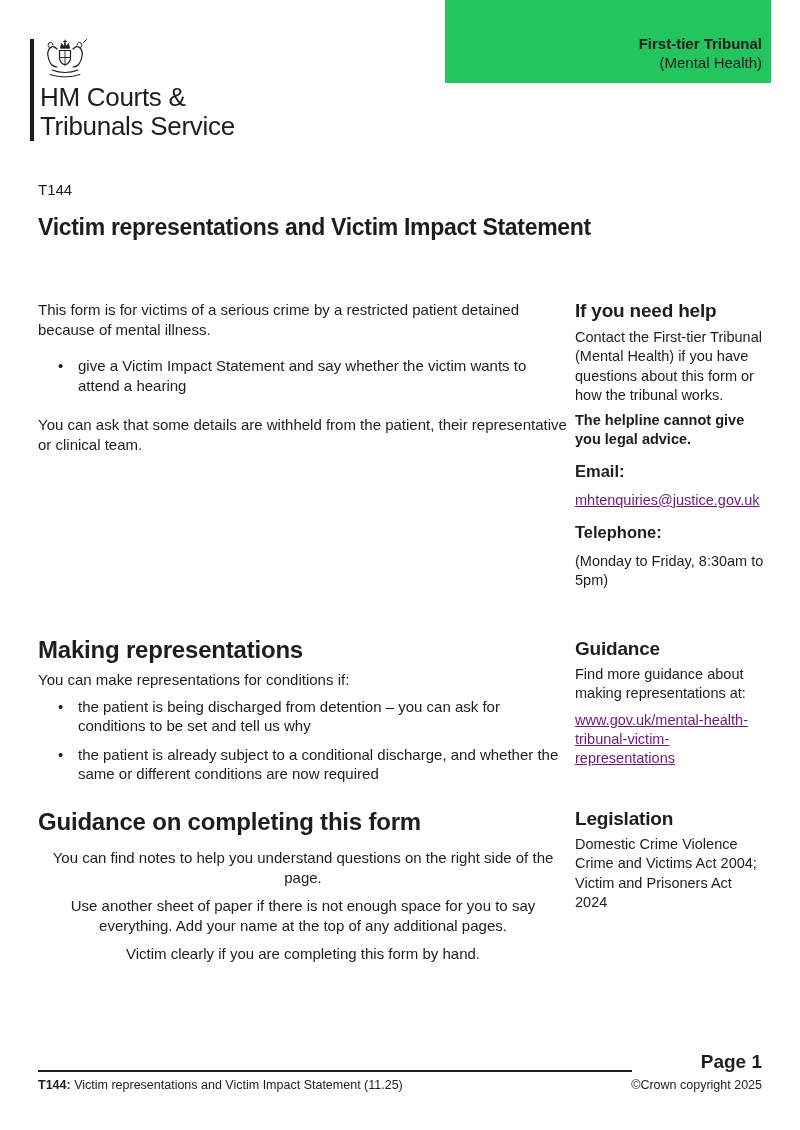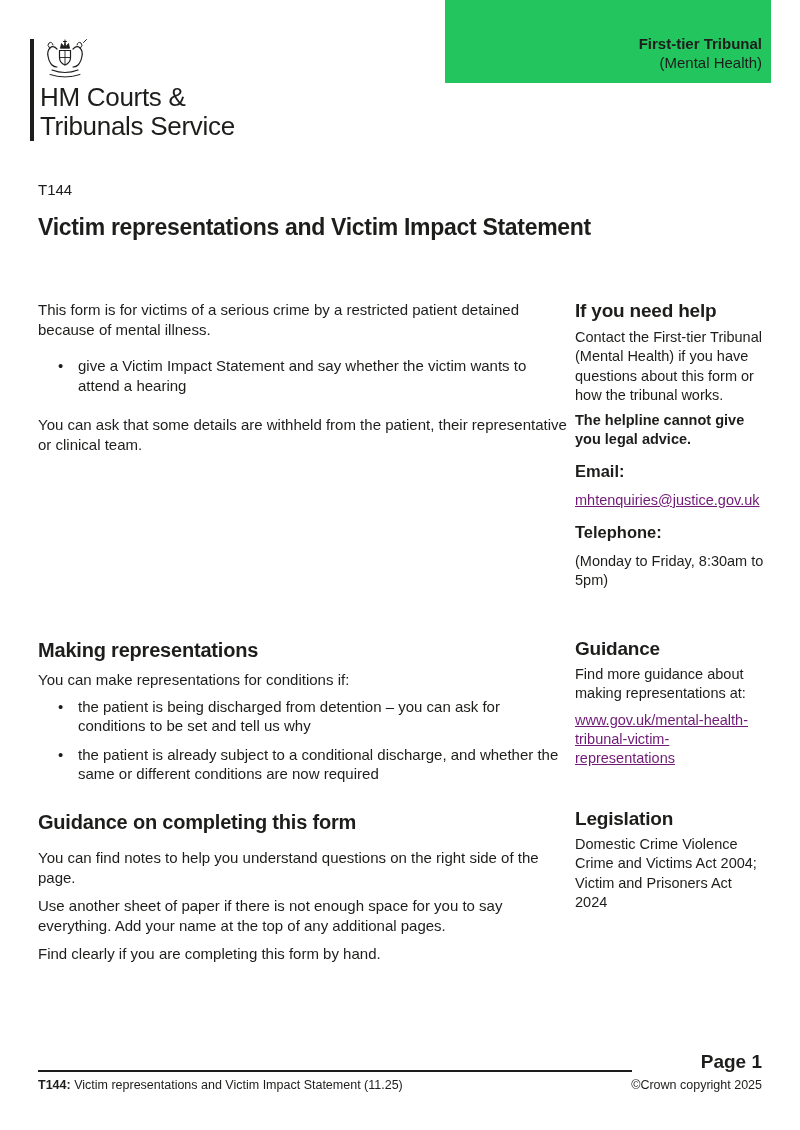--- a/index.html
+++ b/index.html
@@ -19,21 +19,21 @@
   .crest { display:block; margin:0 0 3px 0; }
   .wordmark { font-size:26px; line-height:29px; letter-spacing:-0.3px; white-space:nowrap; }
 
   .form-code { position:absolute; left:38px; top:181px; font-size:15px; }
   .form-title { position:absolute; left:38px; top:214px; font-size:23px; font-weight:700; letter-spacing:-0.3px; white-space:nowrap; }
 
   
   .col-main { position:absolute; left:38px; width:530px; font-size:15px; line-height:19.5px; }
   .col-side { position:absolute; left:575px; width:190px; font-size:14.5px; line-height:19.3px; }
 
-  .col-main h2 { font-size:20px; line-height:24px; letter-spacing:-0.2px; font-weight:700; }
+  .col-main h2 { font-size:24px; line-height:24px; letter-spacing:-0.2px; font-weight:700; }
   .col-side h3 { font-size:19px; line-height:22px; letter-spacing:-0.2px; font-weight:700; }
   .side-label { font-size:16.5px; line-height:20px; font-weight:700; }
   .bold-note { font-weight:700; }
   a.doc-link { color:#701a75; }
 
   ul.bullets { list-style:none; }
   ul.bullets li { position:relative; padding-left:40px; }
   ul.bullets li::before { content:"\2022"; position:absolute; left:20px; }
 
   
@@ -45,21 +45,21 @@
 
   
   .making { top:638px; }
   .making h2 { margin-bottom:8px; }
   .making .p1 { margin-bottom:7px; }
   .making li { margin-bottom:9px; }
 
   
   .completing { top:810px; }
   .completing h2 { margin-bottom:14px; }
-  .completing p { margin-bottom:9px; }
+  .completing p { margin-bottom:9px;text-align:center; }
 
   
   .help { top:300px; }
   .help h3 { margin-bottom:6px; }
   .help .p1 { margin-bottom:6px; }
   .help .p2 { margin-bottom:11px; }
   .help .side-label { margin-bottom:10px; }
   .help .email-link { display:inline-block; margin-bottom:12px; }
   .help .email-wrap { margin-bottom:0; }
 
@@ -132,21 +132,21 @@
     <ul class="bullets">
       <li>the patient is being discharged from detention – you can ask for conditions to be set and tell us why</li>
       <li>the patient is already subject to a conditional discharge, and whether the same or different conditions are now required</li>
     </ul>
   </div>
 
   <div class="col-main completing">
     <h2>Guidance on completing this form</h2>
     <p>You can find notes to help you understand questions on the right side of the page.</p>
     <p>Use another sheet of paper if there is not enough space for you to say everything. Add your name at the top of any additional pages.</p>
-    <p>Find clearly if you are completing this form by hand.</p>
+    <p>Victim clearly if you are completing this form by hand.</p>
   </div>
 
   <div class="col-side help">
     <h3>If you need help</h3>
     <p class="p1">Contact the First-tier Tribunal (Mental Health) if you have questions about this form or how the tribunal works.</p>
     <p class="p2 bold-note">The helpline cannot give you legal advice.</p>
     <div class="side-label">Email:</div>
     <p class="email-wrap"><a class="doc-link email-link" href="#">mhtenquiries@justice.gov.uk</a></p>
     <div class="side-label">Telephone:</div>
     <p>(Monday to Friday, 8:30am to 5pm)</p>

